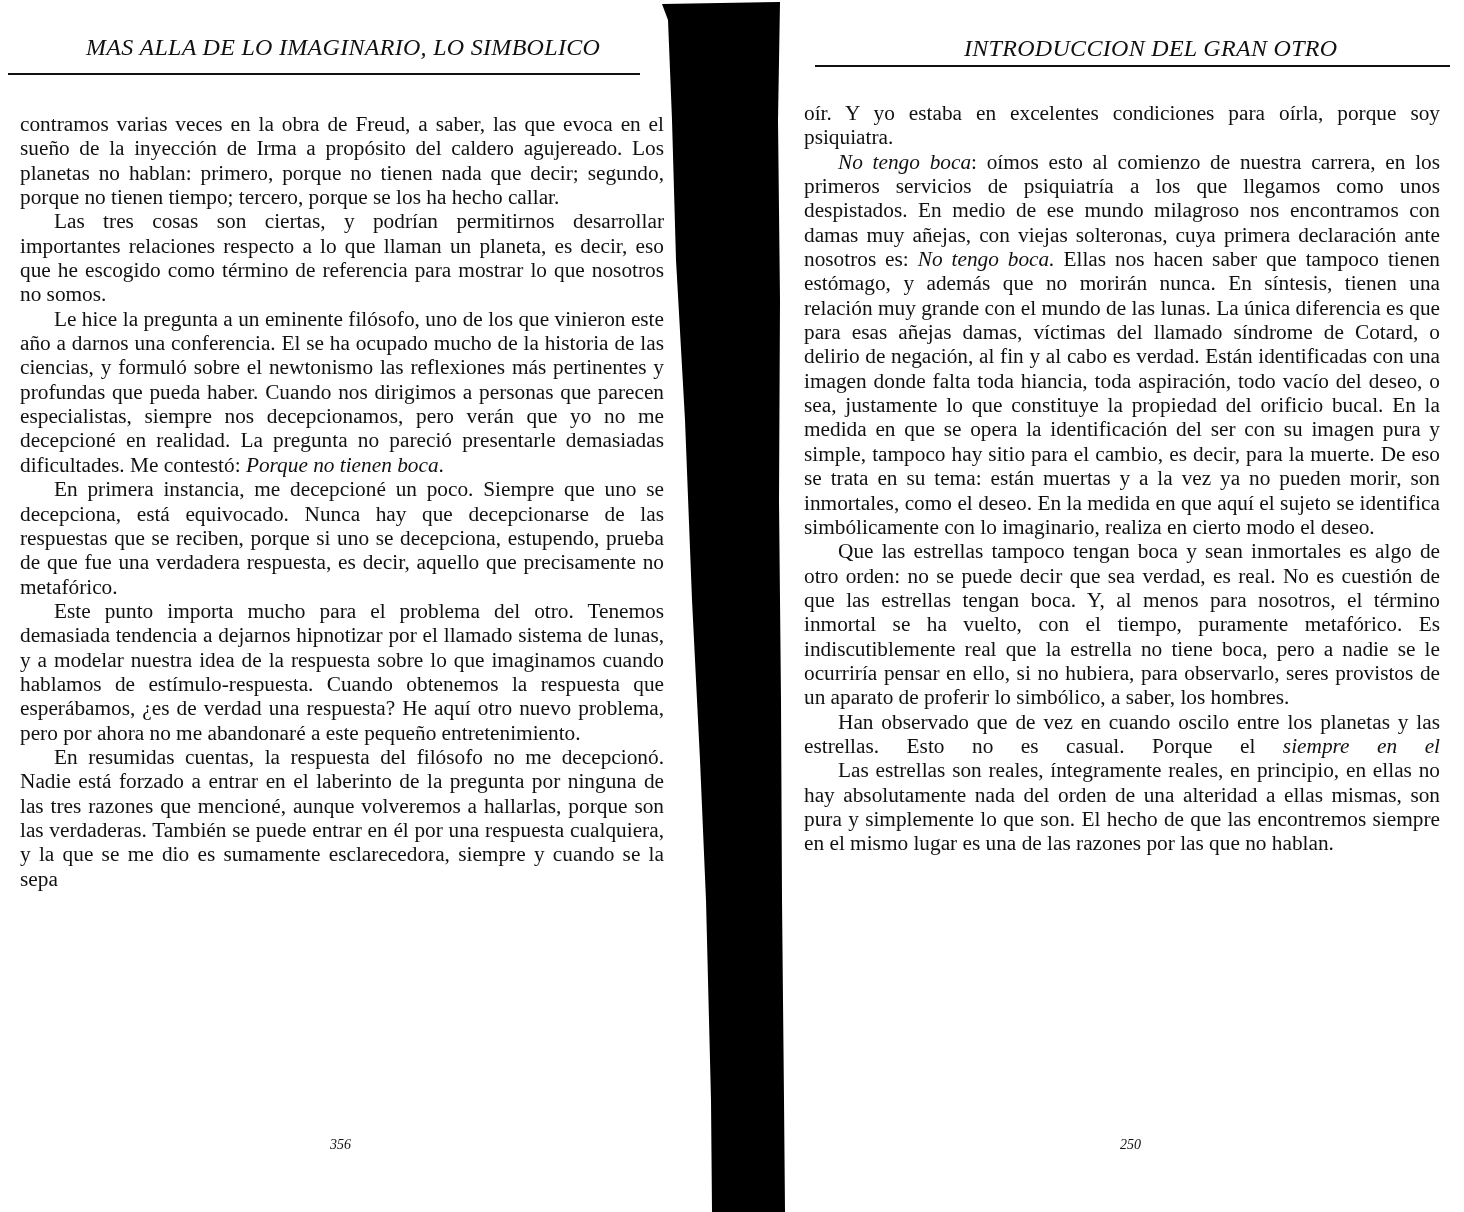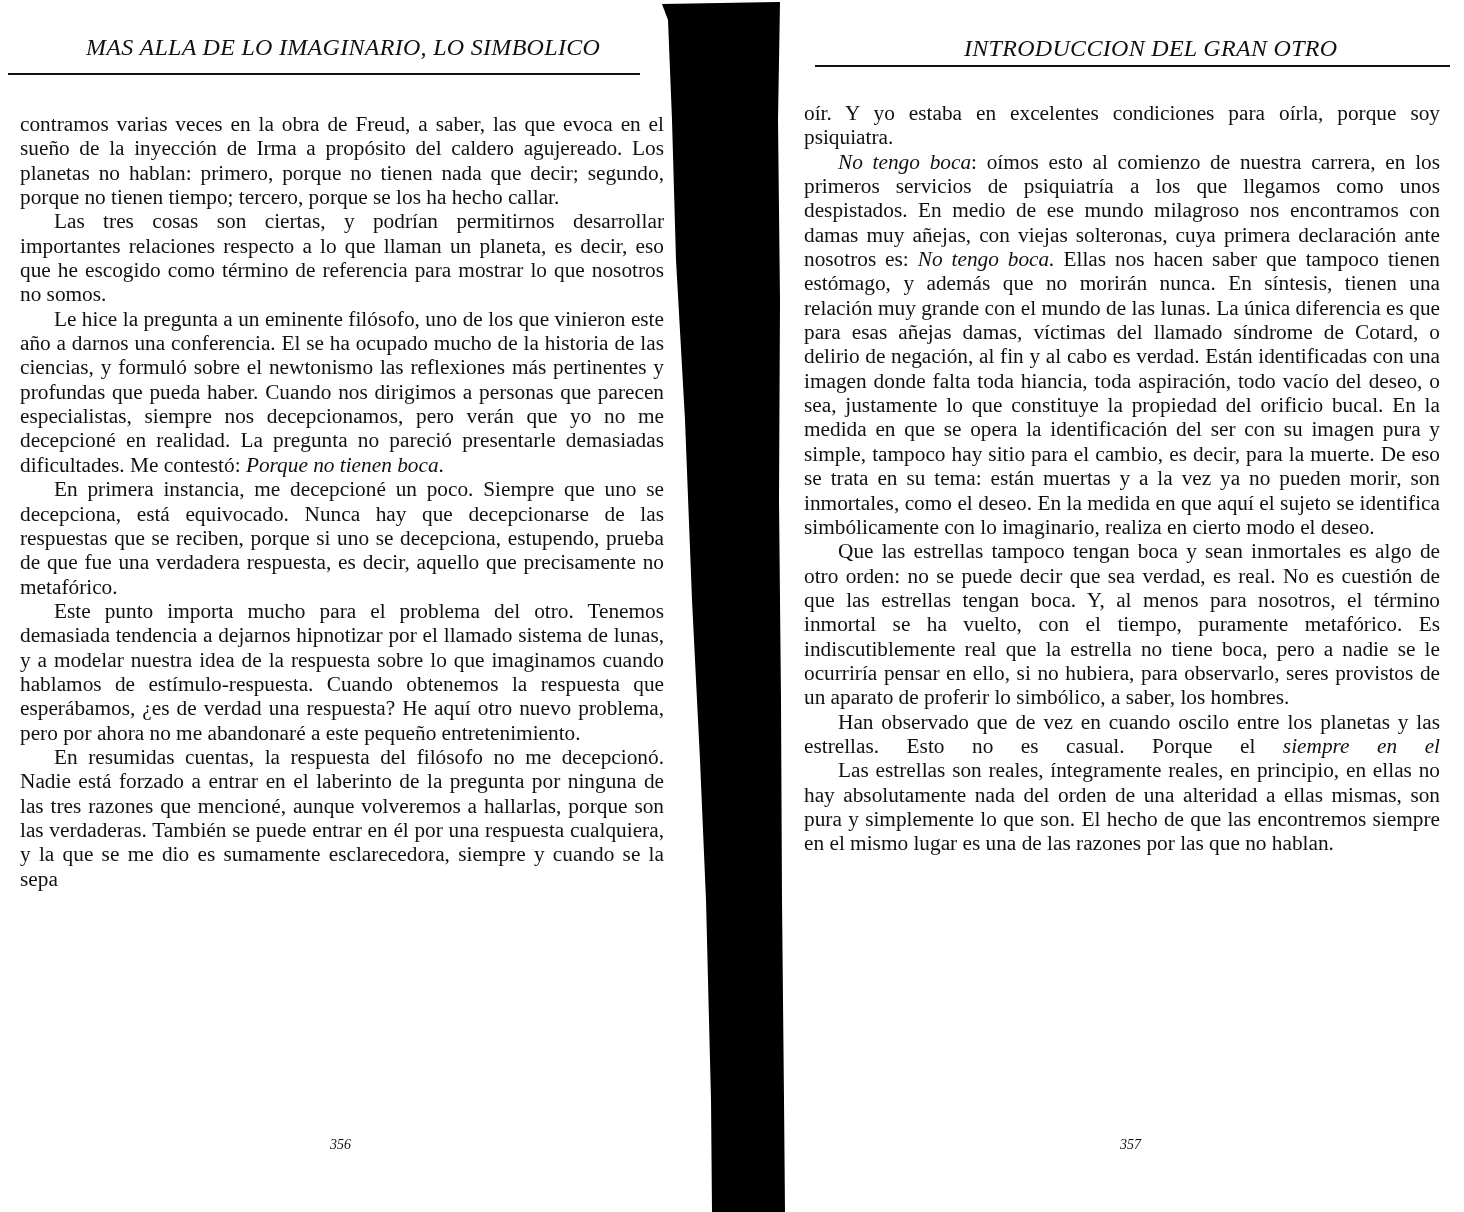--- a/index.html
+++ b/index.html
@@ -40,18 +40,18 @@
 <div class="page page-right">
   <div class="running-head" style="left:174px; top:35px;">INTRODUCCION DEL GRAN OTRO</div>
   <div class="rule" style="left:25px; top:65px; width:635px;"></div>
   <div class="body-text" id="right-body" style="left:14px; top:101px; width:636px;">
       <p><span>oír. Y yo estaba en excelentes condiciones para oírla, porque soy psiquiatra.</span></p>
       <p class="indent"><em>No tengo boca</em><span>: oímos esto al comienzo de nuestra carrera, en los primeros servicios de psiquiatría a los que llegamos como unos despistados. En medio de ese mundo milagroso nos encontramos con damas muy añejas, con viejas solteronas, cuya primera declaración ante nosotros es: </span><em>No tengo boca.</em><span> Ellas nos hacen saber que tampoco tienen estómago, y además que no morirán nunca. En síntesis, tienen una relación muy grande con el mundo de las lunas. La única diferencia es que para esas añejas damas, víctimas del llamado síndrome de Cotard, o delirio de negación, al fin y al cabo es verdad. Están identificadas con una imagen donde falta toda hiancia, toda aspiración, todo vacío del deseo, o sea, justamente lo que constituye la propiedad del orificio bucal. En la medida en que se opera la identificación del ser con su imagen pura y simple, tampoco hay sitio para el cambio, es decir, para la muerte. De eso se trata en su tema: están muertas y a la vez ya no pueden morir, son inmortales, como el deseo. En la medida en que aquí el sujeto se identifica simbólicamente con lo imaginario, realiza en cierto modo el deseo.</span></p>
       <p class="indent"><span>Que las estrellas tampoco tengan boca y sean inmortales es algo de otro orden: no se puede decir que sea verdad, es real. No es cuestión de que las estrellas tengan boca. Y, al menos para nosotros, el término inmortal se ha vuelto, con el tiempo, puramente metafórico. Es indiscutiblemente real que la estrella no tiene boca, pero a nadie se le ocurriría pensar en ello, si no hubiera, para observarlo, seres provistos de un aparato de proferir lo simbólico, a saber, los hombres.</span></p>
       <p class="indent last"><span>Han observado que de vez en cuando oscilo entre los planetas y las estrellas. Esto no es casual. Porque el </span><em>siempre en el</em></p>
       <p class="indent"><span>Las estrellas son reales, íntegramente reales, en principio, en ellas no hay absolutamente nada del orden de una alteridad a ellas mismas, son pura y simplemente lo que son. El hecho de que las encontremos siempre en el mismo lugar es una de las razones por las que no hablan.</span></p>
     </div>
-  <div class="folio" style="left:330px; top:1137px;">357</div>
+  <div class="folio" style="left:330px; top:1137px;">250</div>
 </div>
 
 <svg class="gutter" viewBox="0 0 1464 1212">
   <polygon points="662,4 780,2 778,120 780,300 779,500 781,700 782,900 784,1100 785,1212 712,1212 711,1100 706,900 700,760 692,600 685,420 676,260 672,120 668,20" fill="#000"></polygon>
 </svg>
 
 </body></html>

